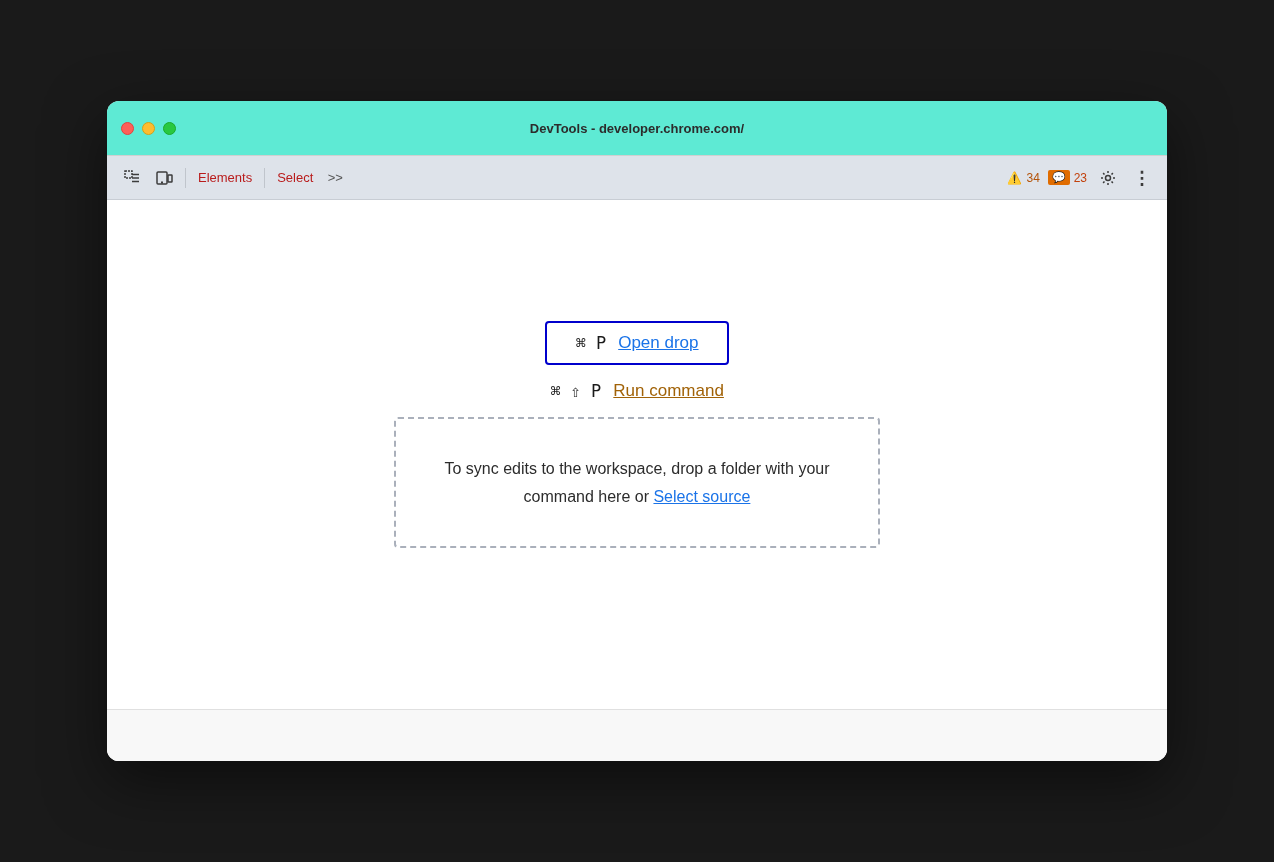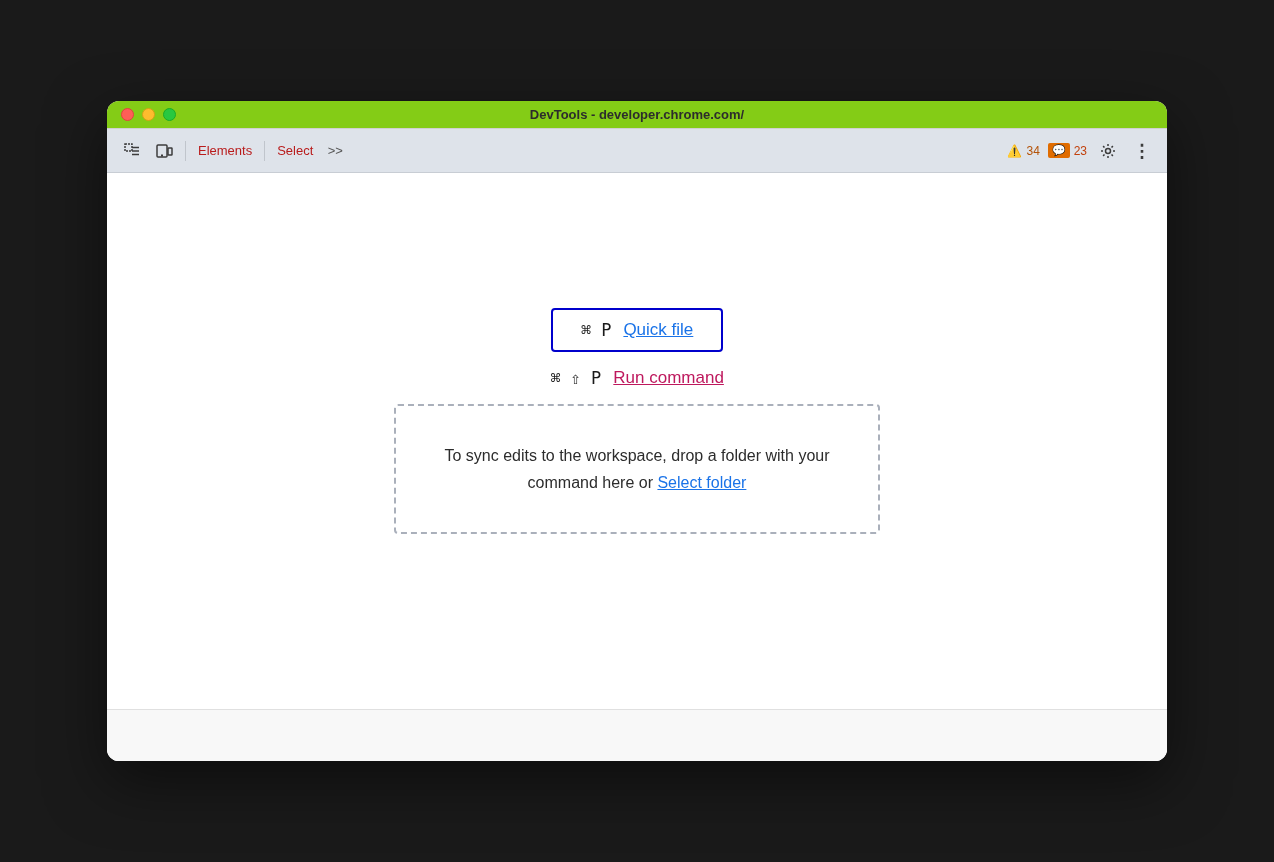--- a/index.html
+++ b/index.html
@@ -20,22 +20,22 @@
       background: #f5f5f5;
       border-radius: 12px;
       overflow: hidden;
       box-shadow: 0 20px 60px rgba(0,0,0,0.5);
       display: flex;
       flex-direction: column;
     }
 
     
     .title-bar {
-      background: #84cc16;
-      height: 28px;
+      background: #5eead4;
+      height: 55px;
       display: flex;
       align-items: center;
       justify-content: center;
       position: relative;
       border-bottom: 1px solid #d0d0d0;
       flex-shrink: 0;
     }
 
     .traffic-lights {
       position: absolute;
@@ -198,21 +198,21 @@
     }
 
     .run-command-row {
       display: flex;
       align-items: center;
       gap: 12px;
       font-size: 17px;
     }
 
     .run-command-link {
-      color: #be185d;
+      color: #a16207;
       font-size: 17px;
       font-weight: 500;
       text-decoration: underline;
       cursor: pointer;
     }
 
     .drop-zone {
       margin: 0 40px 40px 40px;
       border: 2px dashed #aab0bb;
       border-radius: 4px;
@@ -330,32 +330,32 @@
         <span style="font-size:18px;font-weight:bold;letter-spacing:0;line-height:1;">⋮</span>
       </div>
     </div>
   </div>
 
   <div class="main-content">
     <div class="content-upper">
 
       <div class="open-file-box">
         <span class="shortcut-text">⌘ P</span>
-        <a class="open-file-link">Quick file</a>
+        <a class="open-file-link">Open drop</a>
       </div>
 
       <div class="run-command-row">
         <span class="shortcut-text">⌘ ⇧ P</span>
         <a class="run-command-link">Run command</a>
       </div>
 
       <div class="drop-zone">
         <p class="drop-zone-text">
           <span>To sync edits to the workspace, drop a folder with your</span><br>
-          <span>command here or </span><a class="select-folder-link">Select folder</a>
+          <span>command here or </span><a class="select-folder-link">Select source</a>
         </p>
       </div>
 
     </div>
 
     <div class="content-lower"></div>
   </div>
 
 </div>
 

